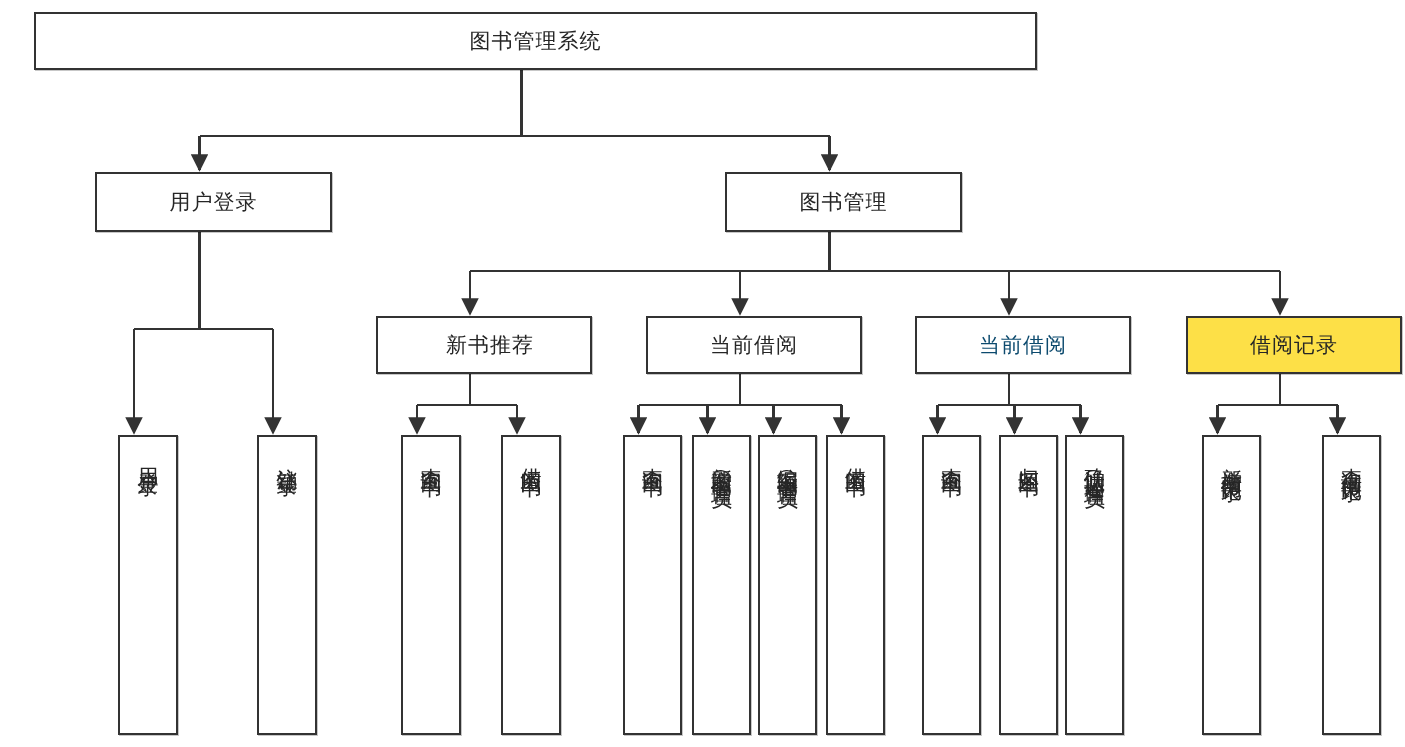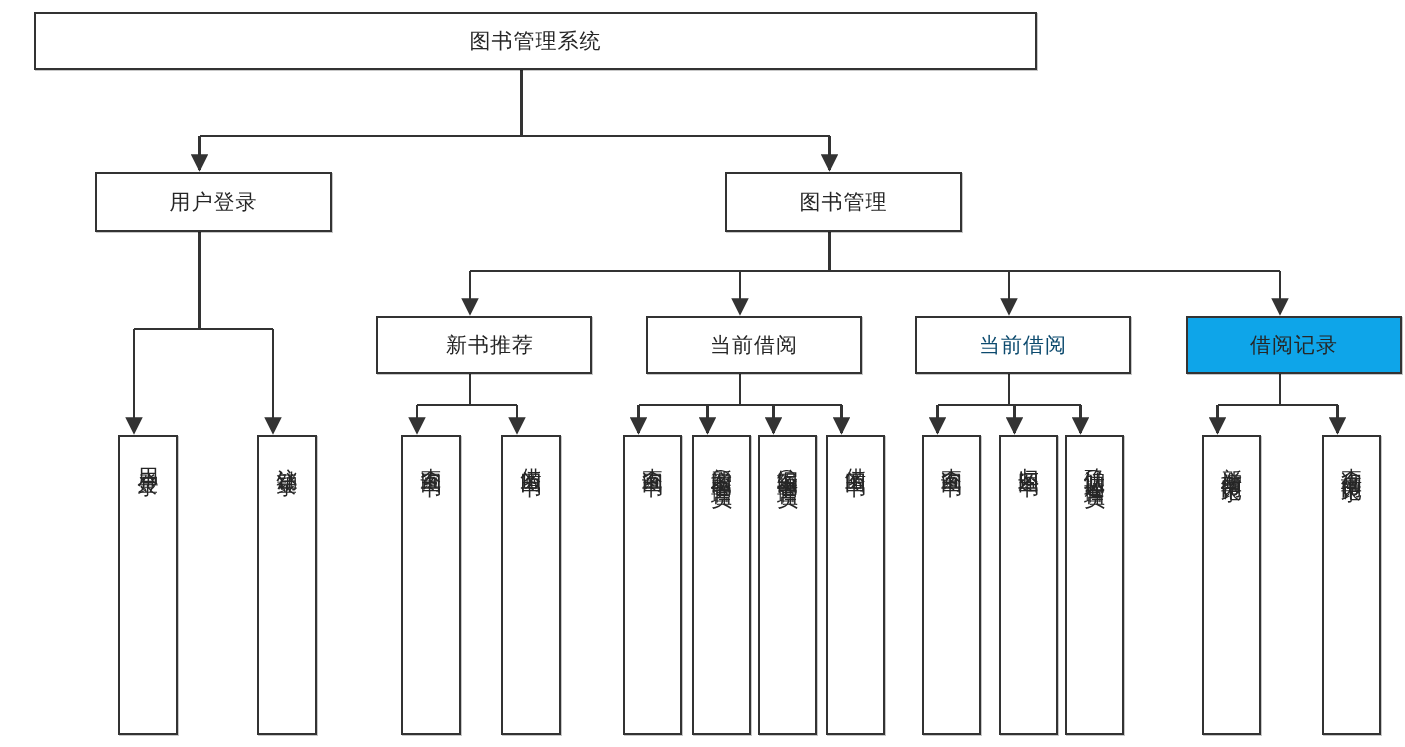--- a/index.html
+++ b/index.html
@@ -125,21 +125,21 @@
       </div>
       <div class="node horiz" style="left: 362px; top: 316px; width: 216px; height: 58px; border-color: rgb(51, 51, 51); background: rgb(255, 255, 255); color: rgb(38, 38, 38); padding-left: 12px;">
         <span class="node-label">新书推荐</span>
       </div>
       <div class="node horiz" style="left: 632px; top: 316px; width: 216px; height: 58px; border-color: rgb(51, 51, 51); background: rgb(255, 255, 255); color: rgb(38, 38, 38);">
         <span class="node-label">当前借阅</span>
       </div>
       <div class="node horiz" style="left: 901px; top: 316px; width: 216px; height: 58px; border-color: rgb(51, 51, 51); background: rgb(255, 255, 255); color: #0c4a6e;">
         <span class="node-label">当前借阅</span>
       </div>
-      <div class="node horiz" style="left: 1172px; top: 316px; width: 216px; height: 58px; border-color: rgb(51, 51, 51); background: #0ea5e9; color: rgb(38, 38, 38);">
+      <div class="node horiz" style="left: 1172px; top: 316px; width: 216px; height: 58px; border-color: rgb(51, 51, 51); background: #fde047; color: rgb(38, 38, 38);">
         <span class="node-label">借阅记录</span>
       </div>
       <div class="node vert" style="left: 104px; top: 435px; width: 60px; height: 300px; border-color: rgb(51, 51, 51); background: rgb(255, 255, 255); color: rgb(38, 38, 38);">
         <span class="node-label">用户登录</span>
       </div>
       <div class="node vert" style="left: 243px; top: 435px; width: 60px; height: 300px; border-color: rgb(51, 51, 51); background: rgb(255, 255, 255); color: rgb(38, 38, 38);">
         <span class="node-label">注销登录</span>
       </div>
       <div class="node vert" style="left: 387px; top: 435px; width: 60px; height: 300px; border-color: rgb(51, 51, 51); background: rgb(255, 255, 255); color: rgb(38, 38, 38);">
         <span class="node-label">查询图书</span>

